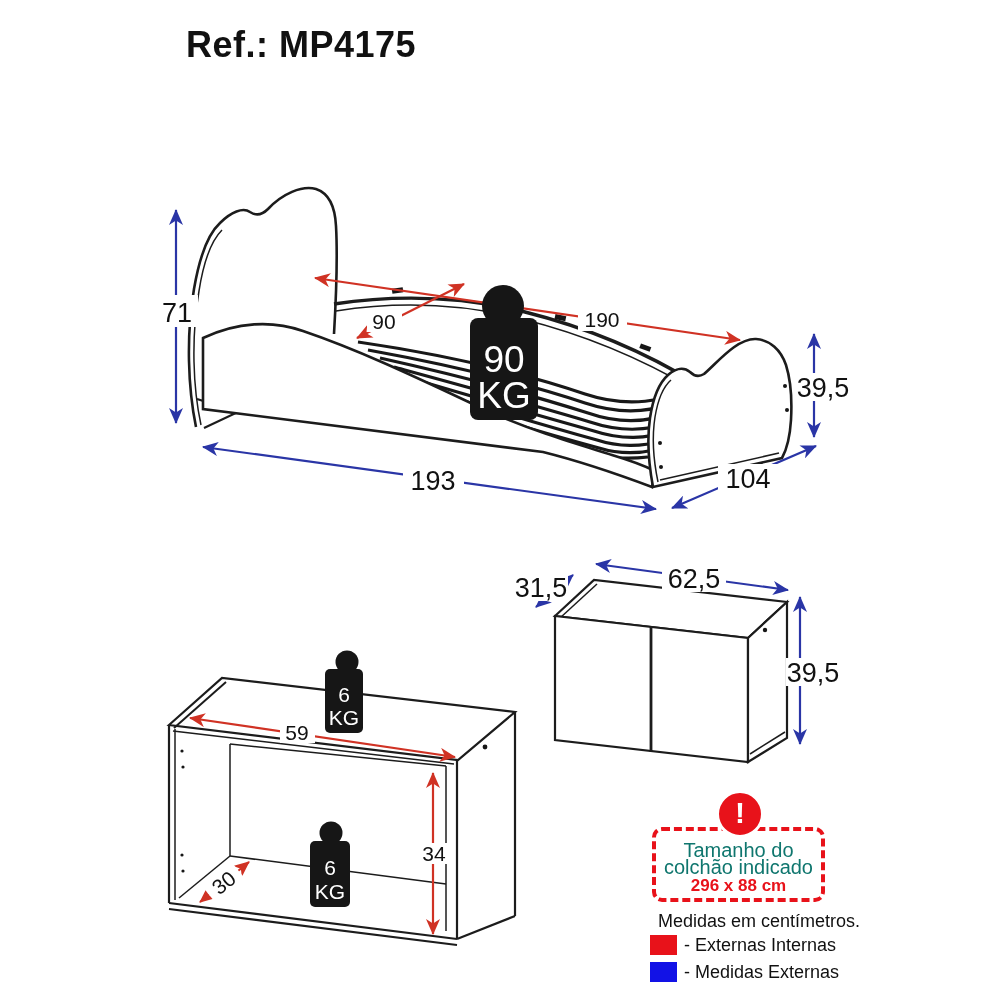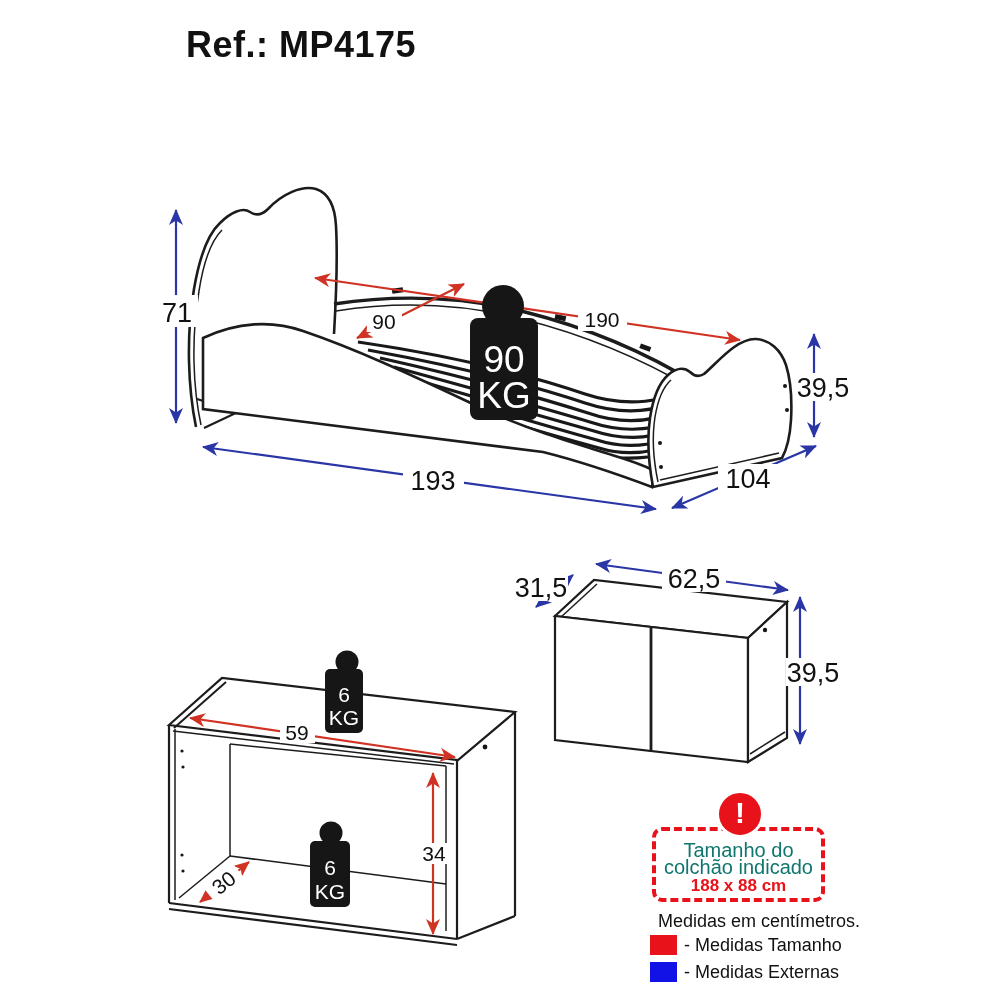--- a/index.html
+++ b/index.html
@@ -218,26 +218,26 @@
       <text class="wtxt" x="330" y="875" font-size="21">6</text>
       <text class="wtxt" x="330" y="899" font-size="21">KG</text>
     </g>
   </svg>
 
   <div id="legend">
     <div id="warnicon">!</div>
     <div id="warnbox">
       <div class="l1">Tamanho do</div>
       <div class="l2">colchão indicado</div>
-      <div class="l3">188 x 88 cm</div>
+      <div class="l3">296 x 88 cm</div>
     </div>
     <div id="unitsnote">Medidas em centímetros.</div>
     <div class="lrow" id="row-int">
       <div class="sw" style="background:var(--lred);"></div>
-      <div class="lab">- Medidas Tamanho</div>
+      <div class="lab">- Externas Internas</div>
     </div>
     <div class="lrow" id="row-ext">
       <div class="sw" style="background:var(--lblue);"></div>
       <div class="lab">- Medidas Externas</div>
     </div>
   </div>
 
 </div>
 
 </body></html>

